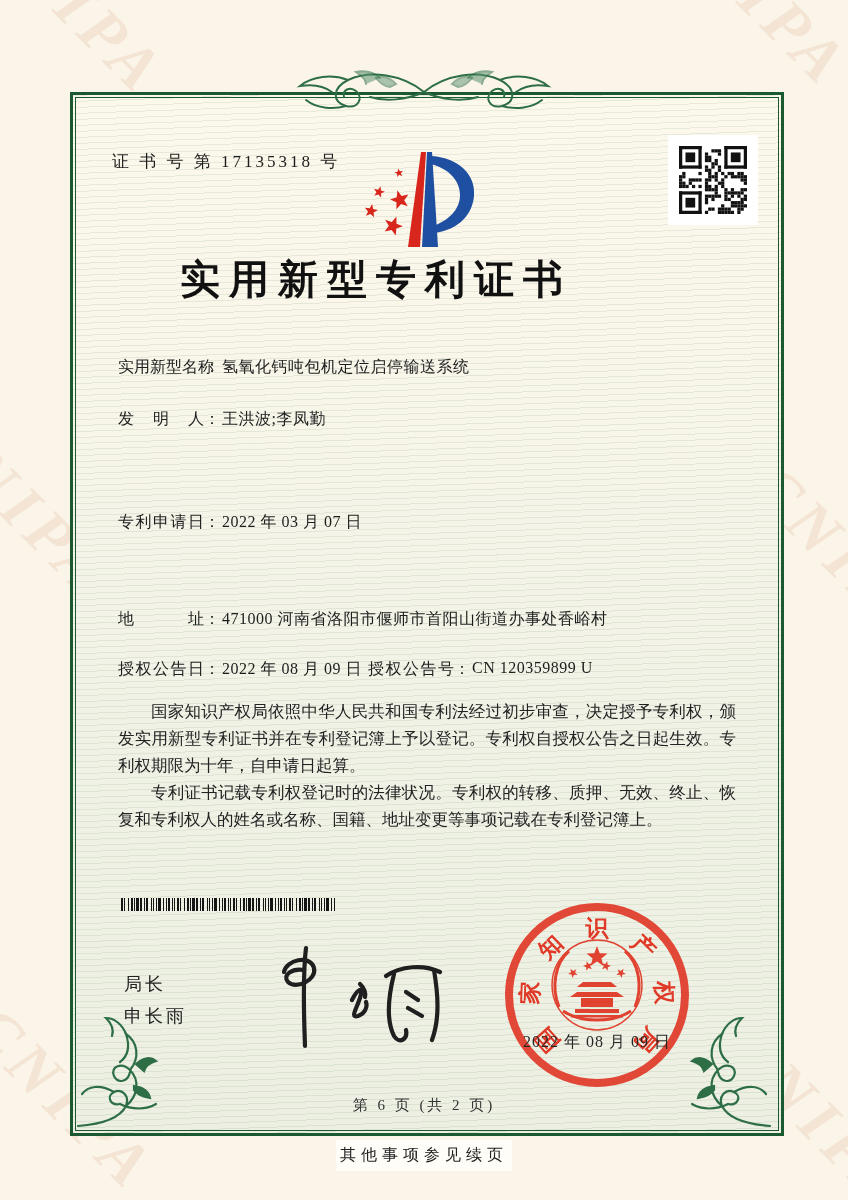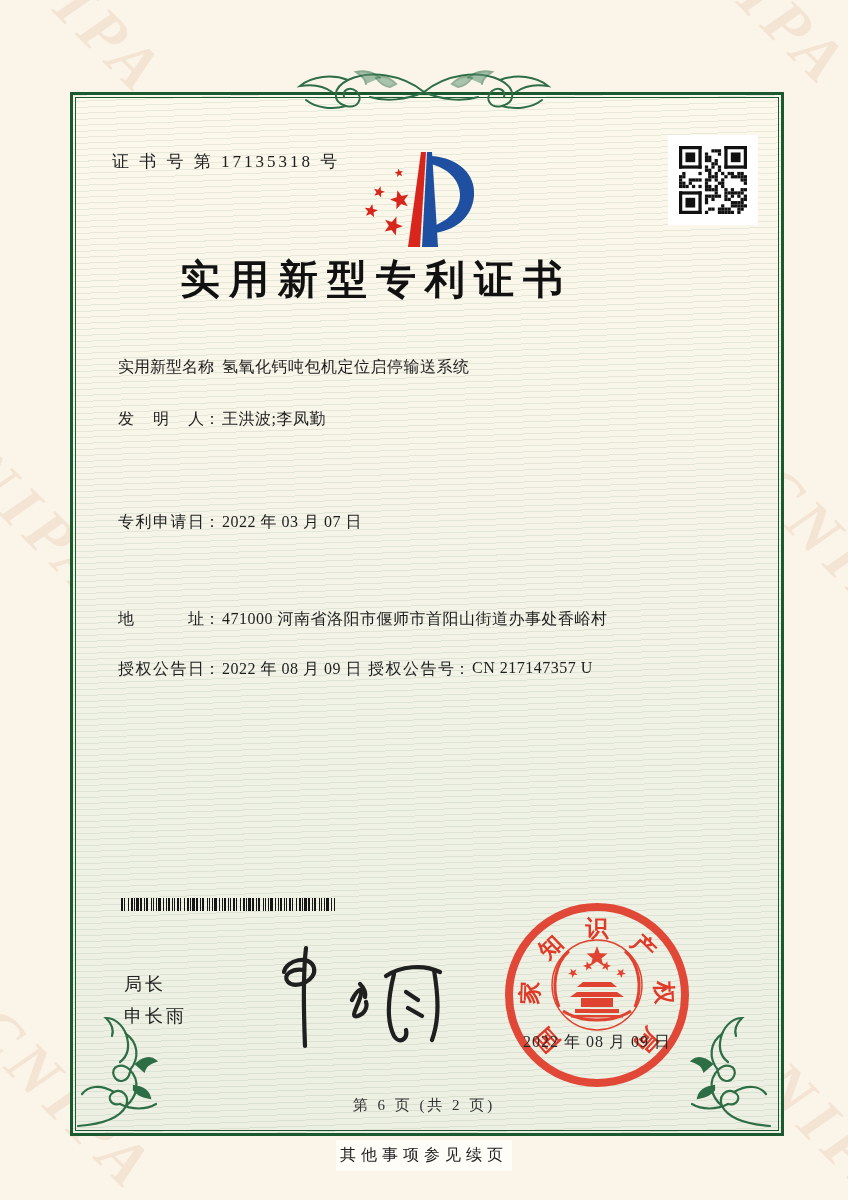--- a/index.html
+++ b/index.html
@@ -264,24 +264,28 @@
   </div>
   <div class="frow" style="top:512px;">
     <span class="flabel">专利申请日</span><span class="fcolon">：</span><span class="fval">2022 年 03 月 07 日</span>
   </div>
   <div class="frow" style="top:609px;">
     <span class="flabel">地址</span><span class="fcolon">：</span><span class="fval">471000 河南省洛阳市偃师市首阳山街道办事处香峪村</span>
   </div>
   <div class="frow" style="top:659px;text-decoration:underline;">
     <span class="flabel">授权公告日</span><span class="fcolon">：</span><span class="fval">2022 年 08 月 09 日</span>
     <span class="pair2">
-      <span class="flabel">授权公告号</span><span class="fcolon">：</span><span class="fval">CN 217147357 U</span>
+      <span class="flabel">授权公告号</span><span class="fcolon">：</span><span class="fval">CN 120359899 U</span>
     </span>
   </div>
 
+  <div class="txt paras">
+    <p>国家知识产权局依照中华人民共和国专利法经过初步审查，决定授予专利权，颁发实用新型专利证书并在专利登记簿上予以登记。专利权自授权公告之日起生效。专利权期限为十年，自申请日起算。</p>
+    <p>专利证书记载专利权登记时的法律状况。专利权的转移、质押、无效、终止、恢复和专利权人的姓名或名称、国籍、地址变更等事项记载在专利登记簿上。</p>
+  </div>
 
   <svg class="barcode" id="barcode-svg" width="216" height="13" viewBox="0 0 216 13">
       <rect x="0" y="0" width="2" height="13" fill="#151515"></rect>
       <rect x="3" y="0" width="1" height="13" fill="#151515"></rect>
       <rect x="7" y="0" width="1" height="13" fill="#151515"></rect>
       <rect x="10" y="0" width="2" height="13" fill="#151515"></rect>
       <rect x="13" y="0" width="1" height="13" fill="#151515"></rect>
       <rect x="15" y="0" width="3" height="13" fill="#151515"></rect>
       <rect x="19" y="0" width="2" height="13" fill="#151515"></rect>
       <rect x="23" y="0" width="1" height="13" fill="#151515"></rect>

